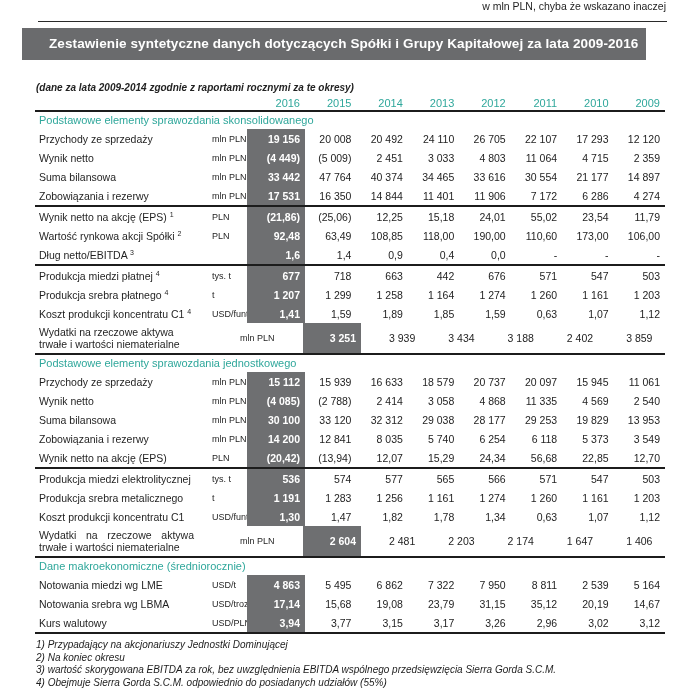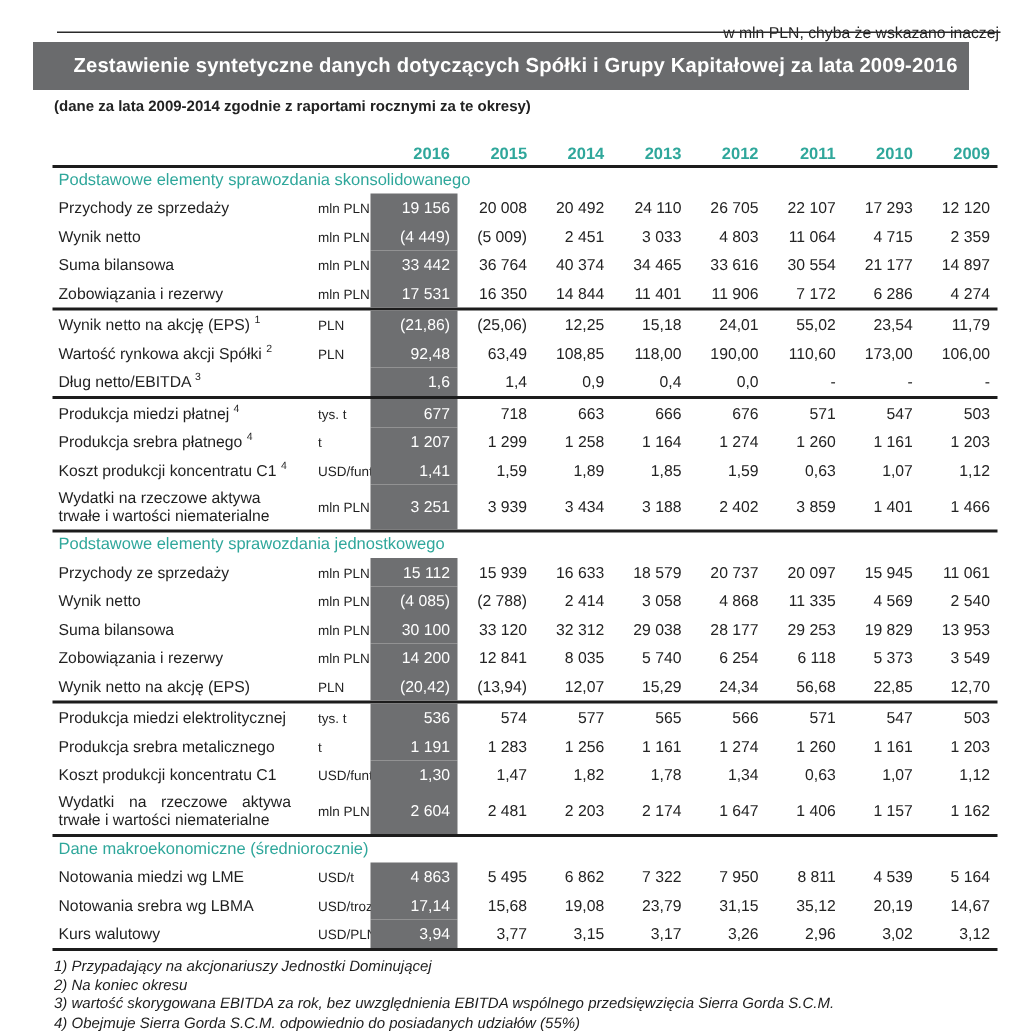--- a/index.html
+++ b/index.html
@@ -11,70 +11,70 @@
   }
   *{box-sizing:border-box;margin:0;padding:0;}
   html,body{width:673px;height:690px;overflow:hidden;}
   body{
     background:#fff;
     color:var(--ink);
     font-family:"Liberation Sans","DejaVu Sans",sans-serif;
     position:relative;
   }
   .top-note{
-    position:absolute;top:16px;right:7px;
+    position:absolute;top:0;right:7px;
     font-size:10.5px;color:#1f1f1f;
   }
   .top-rule{
     position:absolute;top:21px;left:38px;right:6px;
     border-top:1.5px solid #2a2a2a;
   }
   .title-bar{
     position:absolute;top:28px;left:22px;width:624px;height:32px;
     background:var(--bar-gray);
     color:#fff;font-size:13.5px;font-weight:bold;
     line-height:32px;padding-left:27px;
     letter-spacing:.1px;
     white-space:nowrap;
   }
   .subtitle{
-    position:absolute;top:66px;left:36px;
-    font-size:10px;font-weight:bold;color:#222;
+    position:absolute;top:82px;left:36px;
+    font-size:10px;font-style:italic;font-weight:bold;color:#222;
   }
   .tbl{
     position:absolute;top:96px;left:35px;width:630px;
   }
   .row{
     display:grid;
     grid-template-columns:163px 49px 58px repeat(7,1fr);
     align-items:center;
     height:19px;
   }
-  .row.tall{height:30px;}
+  .row.tall{height:30px;gap:28px;}
   .years-row{height:16px;border-bottom:2px solid var(--rule);}
-  .years-row .val{color:var(--teal);font-weight:bold;font-size:11px;background:none;}
+  .years-row .val{color:var(--teal);font-weight:normal;font-size:11px;background:none;}
   .sec-header{
     color:var(--teal);font-weight:normal;font-size:11px;
     height:17px;line-height:17px;padding-left:4px;
     white-space:nowrap;
   }
   .group{border-bottom:2px solid var(--rule);}
   .lbl{
     font-size:10.5px;line-height:12px;padding-left:4px;color:#1f1f1f;
   }
   .lbl sup{font-size:7px;vertical-align:super;line-height:0;}
   .lbl.justify{text-align:justify;padding-right:4px;}
   .unit{font-size:9px;color:#1f1f1f;white-space:nowrap;margin-left:14px;}
   .val{
     display:flex;align-items:center;justify-content:flex-end;
     font-size:10.5px;padding-right:5px;height:100%;
     white-space:nowrap;
   }
   .val.hl{
-    background:var(--hl-gray);color:#fff;font-weight:normal;padding-left:24px;
+    background:var(--hl-gray);color:#fff;font-weight:bold;padding-left:24px;
   }
   .footnotes{
     position:absolute;top:639px;left:36px;right:10px;
   }
   .footnote{
     font-size:10px;font-style:italic;line-height:12.5px;color:#1d1d1d;
   }
 </style>
 </head>
 <body>
@@ -121,21 +121,21 @@
           <div class="val">3 033</div>
           <div class="val">4 803</div>
           <div class="val">11 064</div>
           <div class="val">4 715</div>
           <div class="val">2 359</div>
         </div>
         <div class="row">
           <div class="lbl">Suma bilansowa</div>
           <div class="unit">mln PLN</div>
           <div class="val hl">33 442</div>
-          <div class="val">36 764</div>
+          <div class="val">47 764</div>
           <div class="val">40 374</div>
           <div class="val">34 465</div>
           <div class="val">33 616</div>
           <div class="val">30 554</div>
           <div class="val">21 177</div>
           <div class="val">14 897</div>
         </div>
         <div class="row">
           <div class="lbl">Zobowiązania i rezerwy</div>
           <div class="unit">mln PLN</div>
@@ -187,21 +187,21 @@
           <div class="val">-</div>
         </div>
       </div>
       <div class="group">
         <div class="row">
           <div class="lbl">Produkcja miedzi płatnej <sup>4</sup></div>
           <div class="unit">tys. t</div>
           <div class="val hl">677</div>
           <div class="val">718</div>
           <div class="val">663</div>
-          <div class="val">666</div>
+          <div class="val">442</div>
           <div class="val">676</div>
           <div class="val">571</div>
           <div class="val">547</div>
           <div class="val">503</div>
         </div>
         <div class="row">
           <div class="lbl">Produkcja srebra płatnego <sup>4</sup></div>
           <div class="unit">t</div>
           <div class="val hl">1 207</div>
           <div class="val">1 299</div>
@@ -354,21 +354,21 @@
       <div class="group">
         <div class="row">
           <div class="lbl">Notowania miedzi wg LME</div>
           <div class="unit">USD/t</div>
           <div class="val hl">4 863</div>
           <div class="val">5 495</div>
           <div class="val">6 862</div>
           <div class="val">7 322</div>
           <div class="val">7 950</div>
           <div class="val">8 811</div>
-          <div class="val">4 539</div>
+          <div class="val">2 539</div>
           <div class="val">5 164</div>
         </div>
         <div class="row">
           <div class="lbl">Notowania srebra wg LBMA</div>
           <div class="unit">USD/troz</div>
           <div class="val hl">17,14</div>
           <div class="val">15,68</div>
           <div class="val">19,08</div>
           <div class="val">23,79</div>
           <div class="val">31,15</div>

